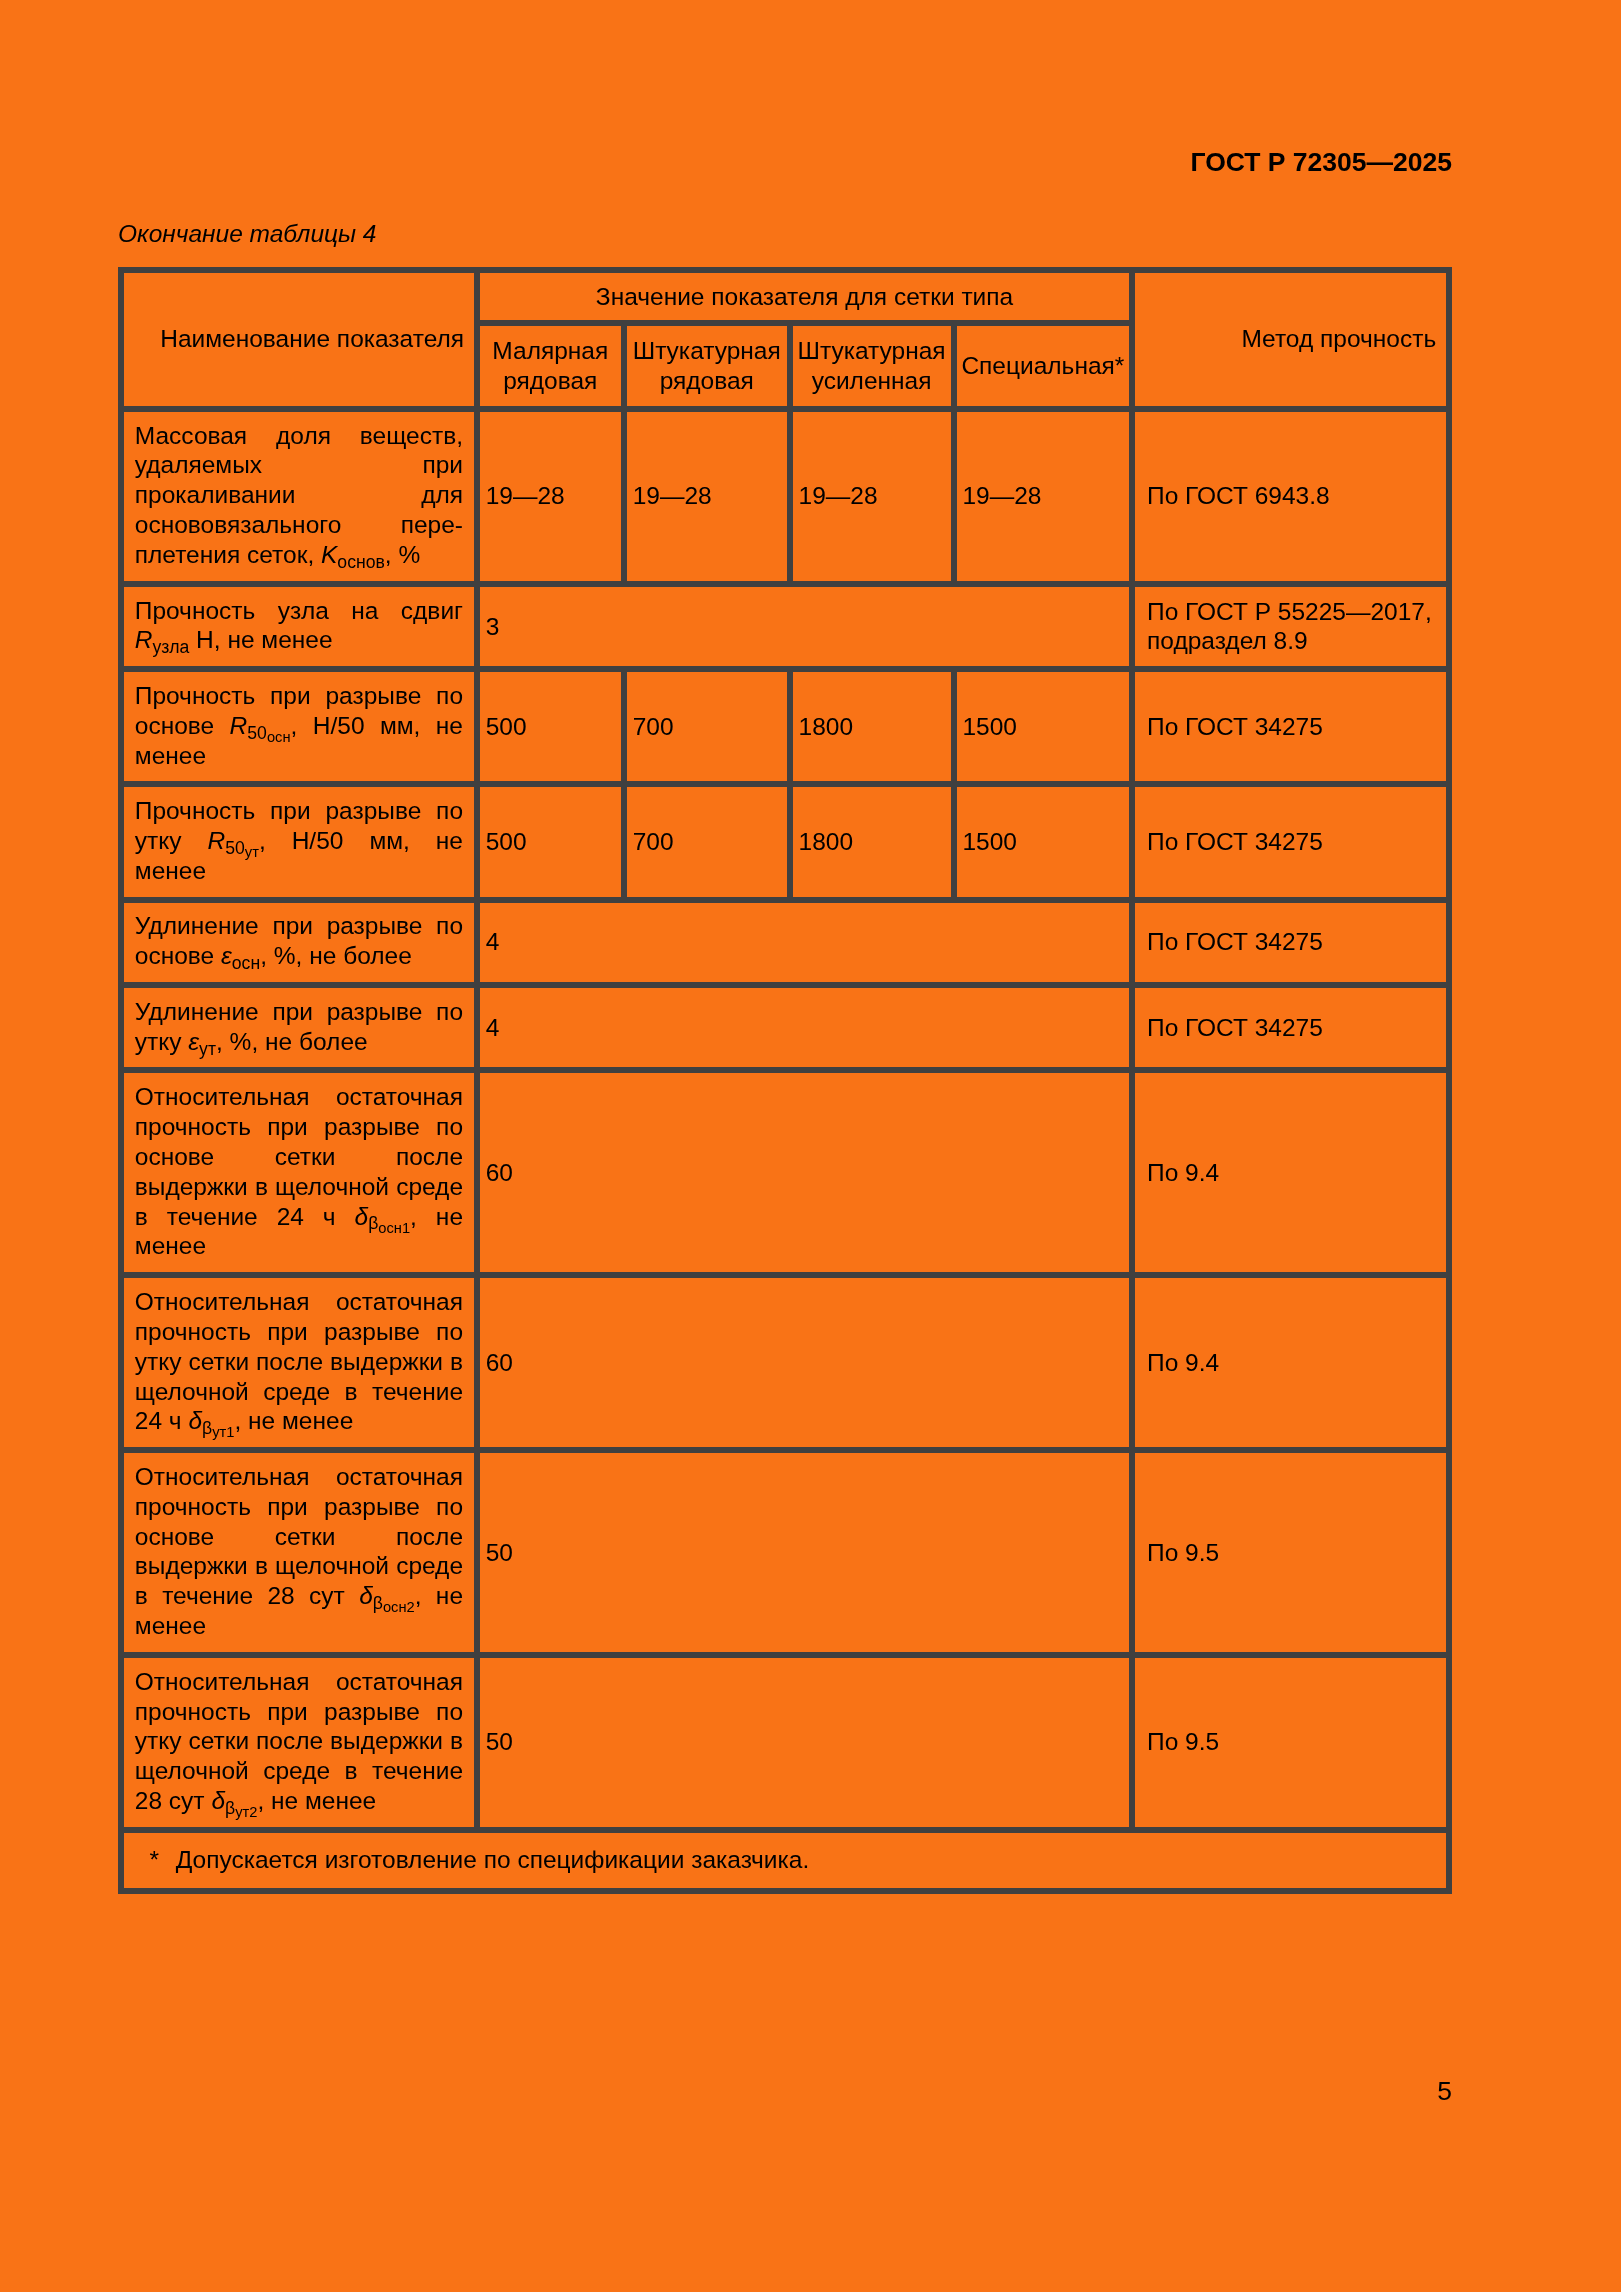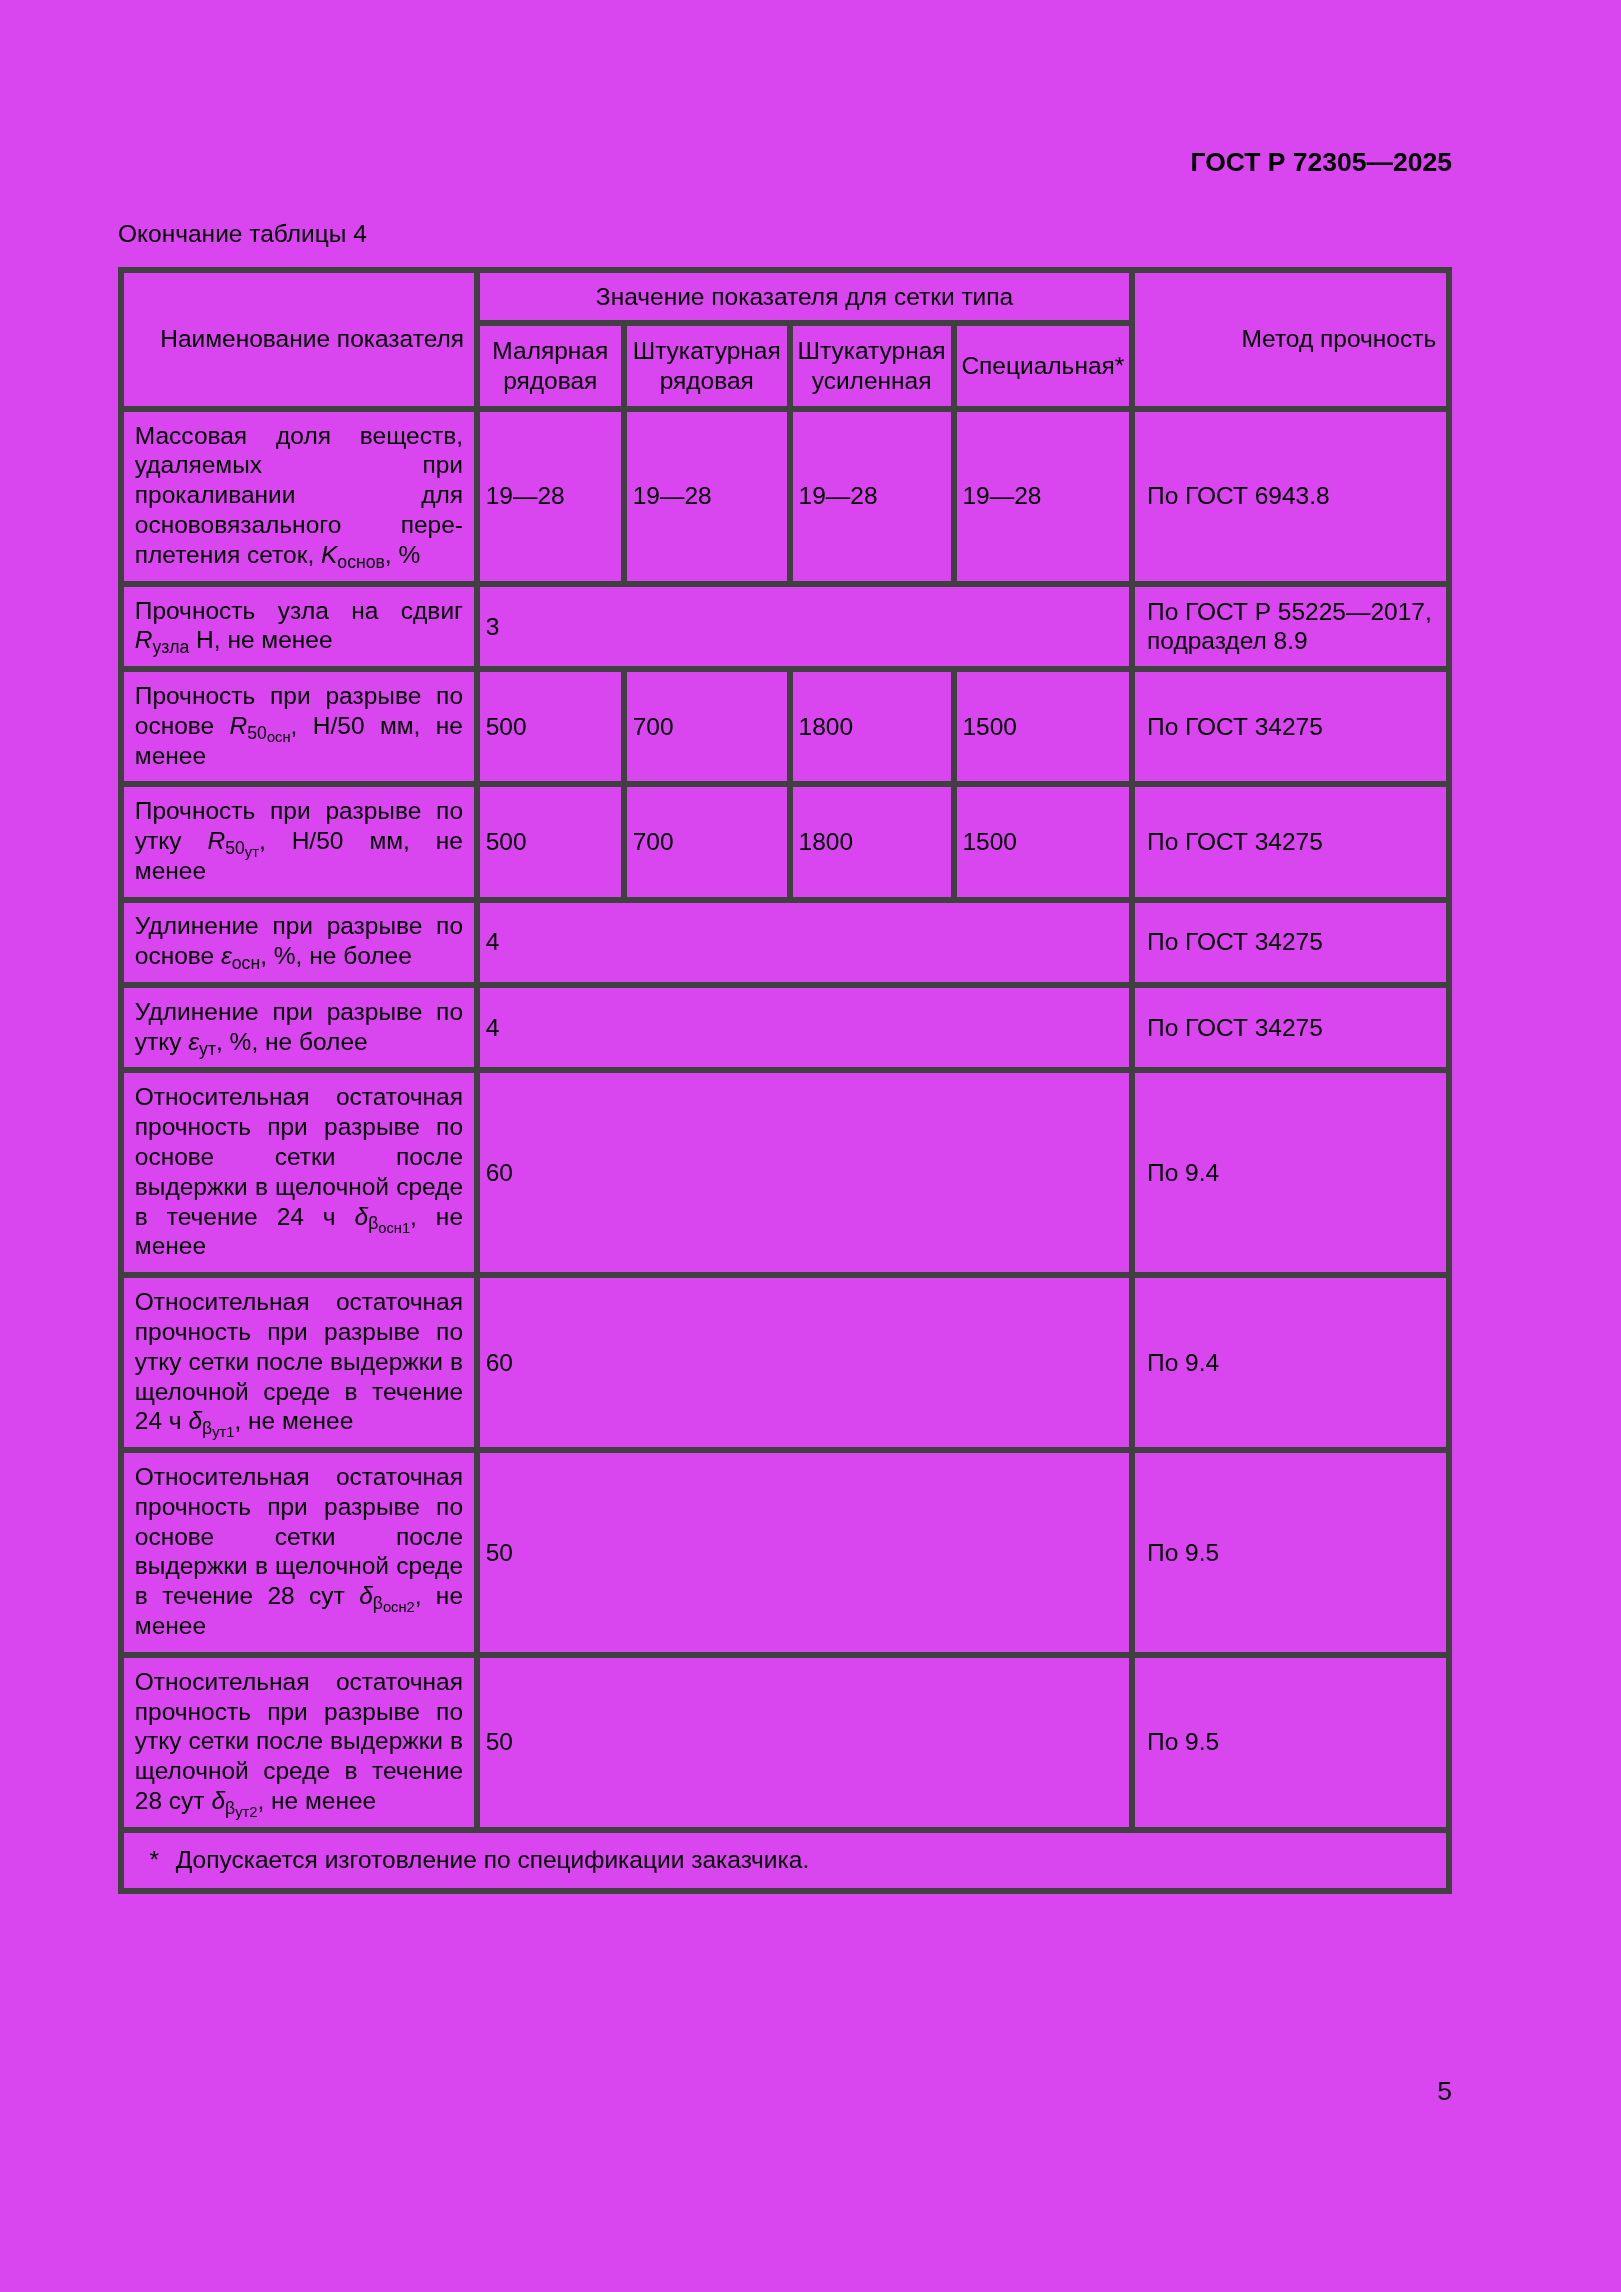--- a/index.html
+++ b/index.html
@@ -6,36 +6,37 @@
     margin: 0;
     padding: 0;
     background: #ffffff;
     color: #000000;
     font-family: "Liberation Sans", "DejaVu Sans", sans-serif;
   }
   .page {
     position: relative;
     width: 1621px;
     height: 2293px;
-    background: #d946ef;
+    background: #f97316;
     overflow: hidden;
   }
   .page-header {
     position: absolute;
     top: 147px;
     left: 118px;
     width: 1334px;
     text-align: right;
     font-weight: bold;
     font-size: 26.5px;
   }
   .table-caption {
     position: absolute;
     top: 220px;
     left: 118px;
+    font-style: italic;
     font-size: 24.5px;
   }
   .table-wrap {
     position: absolute;
     top: 267px;
     left: 118px;
     width: 1334px;
   }
   table.gost-table {
     border-collapse: collapse;

